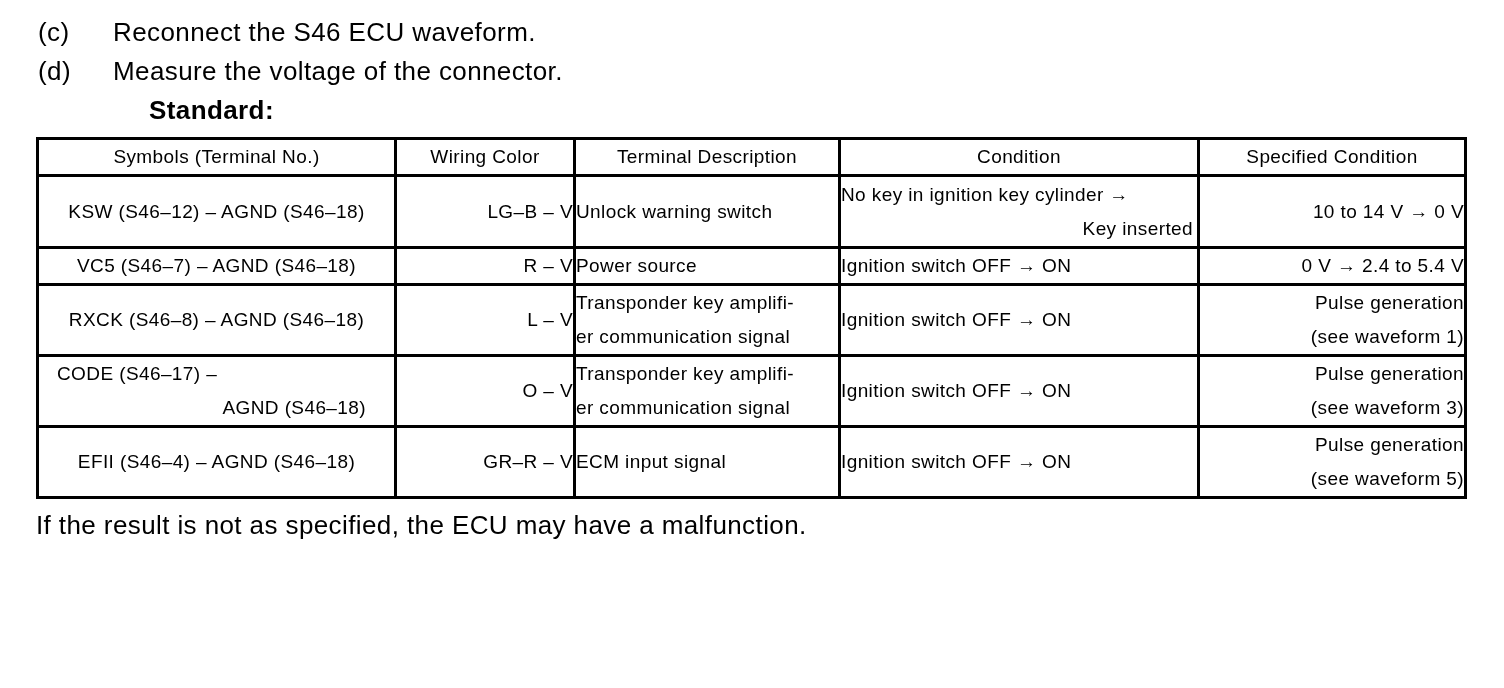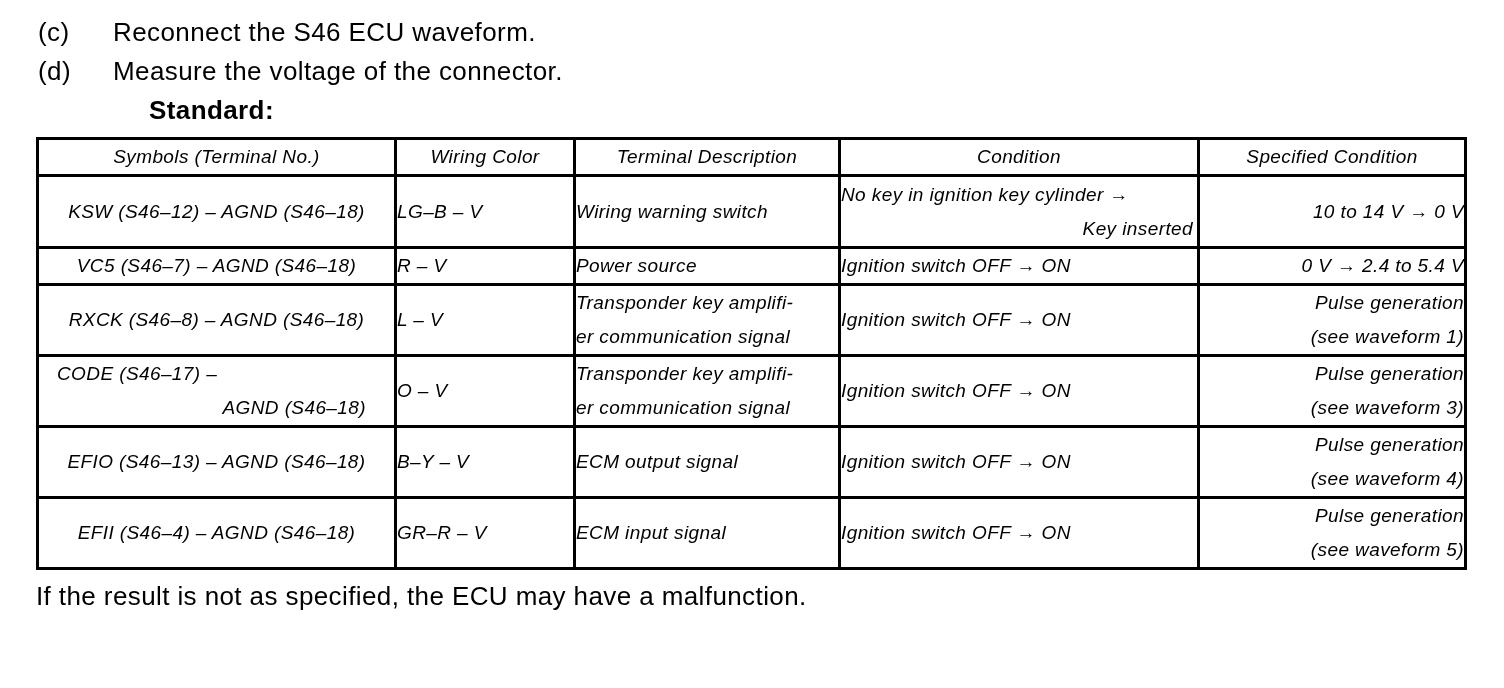--- a/index.html
+++ b/index.html
@@ -35,40 +35,39 @@
     font-weight: bold;
     font-size: 26px;
     line-height: 39px;
     letter-spacing: 0.4px;
   }
   table.spec {
     border-collapse: collapse;
     table-layout: fixed;
     width: 1428px;
     margin: 7px 4px 0 36px;
-    font-style: italic;
   }
   table.spec th,
   table.spec td {
     border: 3px solid #000000;
     font-size: 19px;
     letter-spacing: 0.4px;
     vertical-align: middle;
     overflow: hidden;
     padding: 0;
     line-height: 34px;
     font-weight: normal;
   }
   tr.h-hdr  { height: 35px; }
   tr.h-r1   { height: 72px; }
   tr.h-r2   { height: 37px; }
   tr.h-std  { height: 70px; }
   th { text-align: center; }
   td.c-sym   { text-align: center; }
-  td.c-color { text-align: left; }
+  td.c-color { text-align: right; }
   td.c-desc  { text-align: left; padding-left: 10px; }
   td.c-cond  { text-align: left; padding-left: 12px; }
   td.c-spec  { text-align: right; }
   .ln { line-height: 34px; }
   .ln-left  { text-align: left; padding-left: 18px; }
   .ln-right { text-align: right; padding-right: 28px; }
   td.c-cond .ln-right { padding-right: 4px; }
   .footer-note {
     margin: 9px 0 0 36px;
     font-size: 26px;
@@ -111,21 +110,21 @@
         <th>Specified Condition</th>
       </tr>
     </thead>
     <tbody>
 
       <tr class="h-r1">
         <td class="c-sym">
           <div class="ln">KSW (S46–12) – AGND (S46–18)</div>
         </td>
         <td class="c-color">LG–B – V</td>
-        <td class="c-desc">Wiring warning switch</td>
+        <td class="c-desc">Unlock warning switch</td>
         <td class="c-cond">
           <div class="ln">No key in ignition key cylinder →</div>
           <div class="ln ln-right">Key inserted</div>
         </td>
         <td class="c-spec">10 to 14 V → 0 V</td>
       </tr>
 
       <tr class="h-r2">
         <td class="c-sym">VC5 (S46–7) – AGND (S46–18)</td>
         <td class="c-color">R – V</td>
@@ -159,30 +158,20 @@
           <div class="ln">Transponder key amplifi-</div>
           <div class="ln">er communication signal</div>
         </td>
         <td class="c-cond">Ignition switch OFF → ON</td>
         <td class="c-spec">
           <div class="ln">Pulse generation</div>
           <div class="ln">(see waveform 3)</div>
         </td>
       </tr>
 
-      <tr class="h-std">
-        <td class="c-sym">EFIO (S46–13) – AGND (S46–18)</td>
-        <td class="c-color">B–Y – V</td>
-        <td class="c-desc">ECM output signal</td>
-        <td class="c-cond">Ignition switch OFF → ON</td>
-        <td class="c-spec">
-          <div class="ln">Pulse generation</div>
-          <div class="ln">(see waveform 4)</div>
-        </td>
-      </tr>
 
       <tr class="h-std">
         <td class="c-sym">EFII (S46–4) – AGND (S46–18)</td>
         <td class="c-color">GR–R – V</td>
         <td class="c-desc">ECM input signal</td>
         <td class="c-cond">Ignition switch OFF → ON</td>
         <td class="c-spec">
           <div class="ln">Pulse generation</div>
           <div class="ln">(see waveform 5)</div>
         </td>

